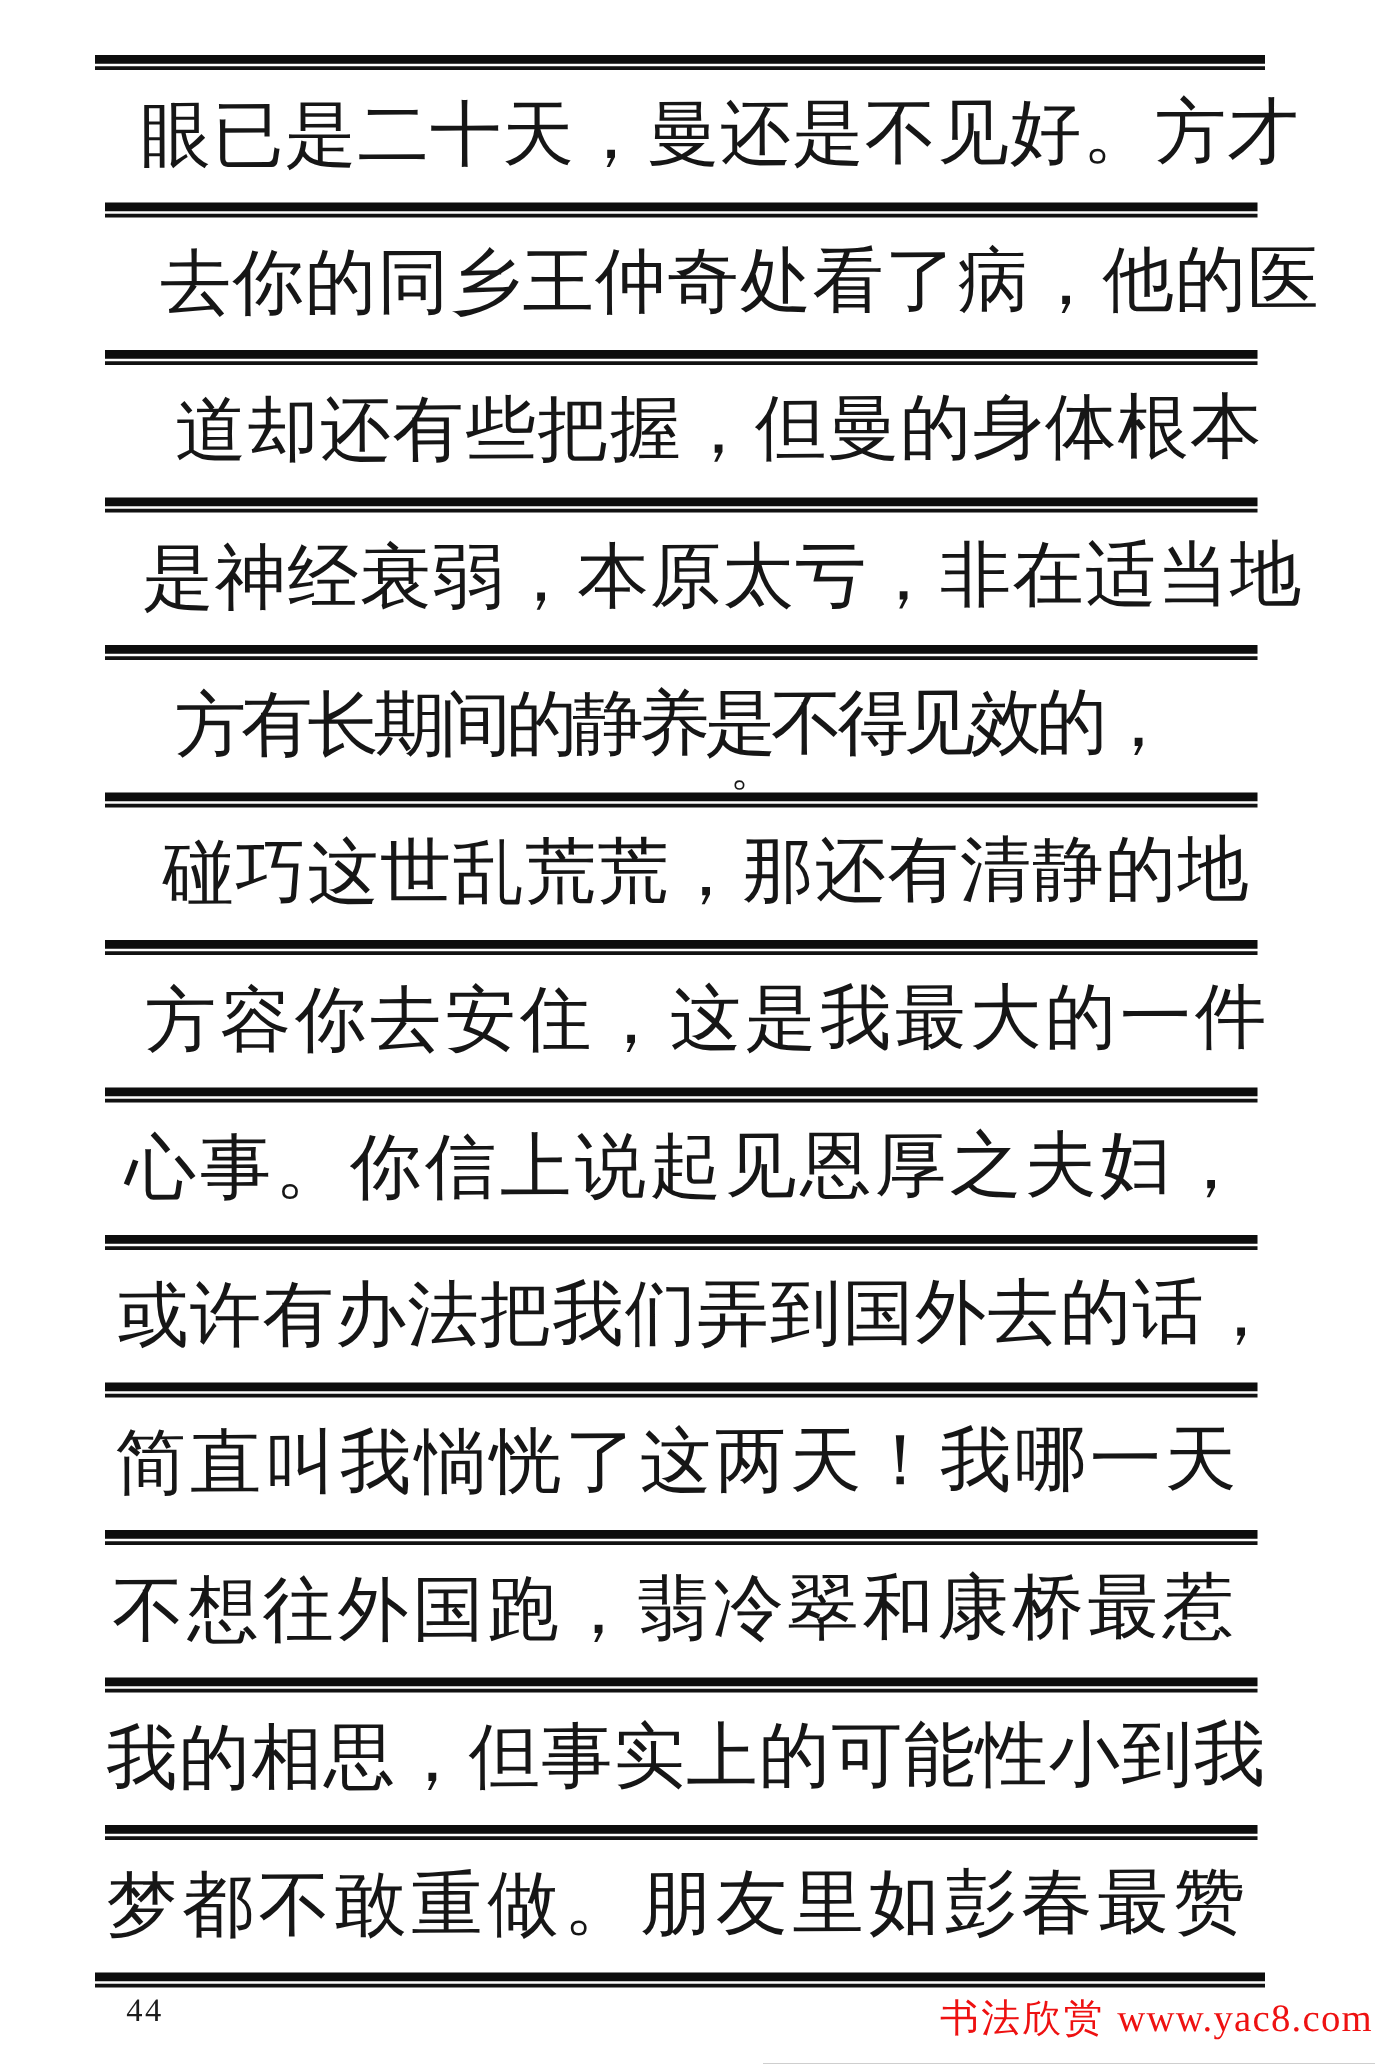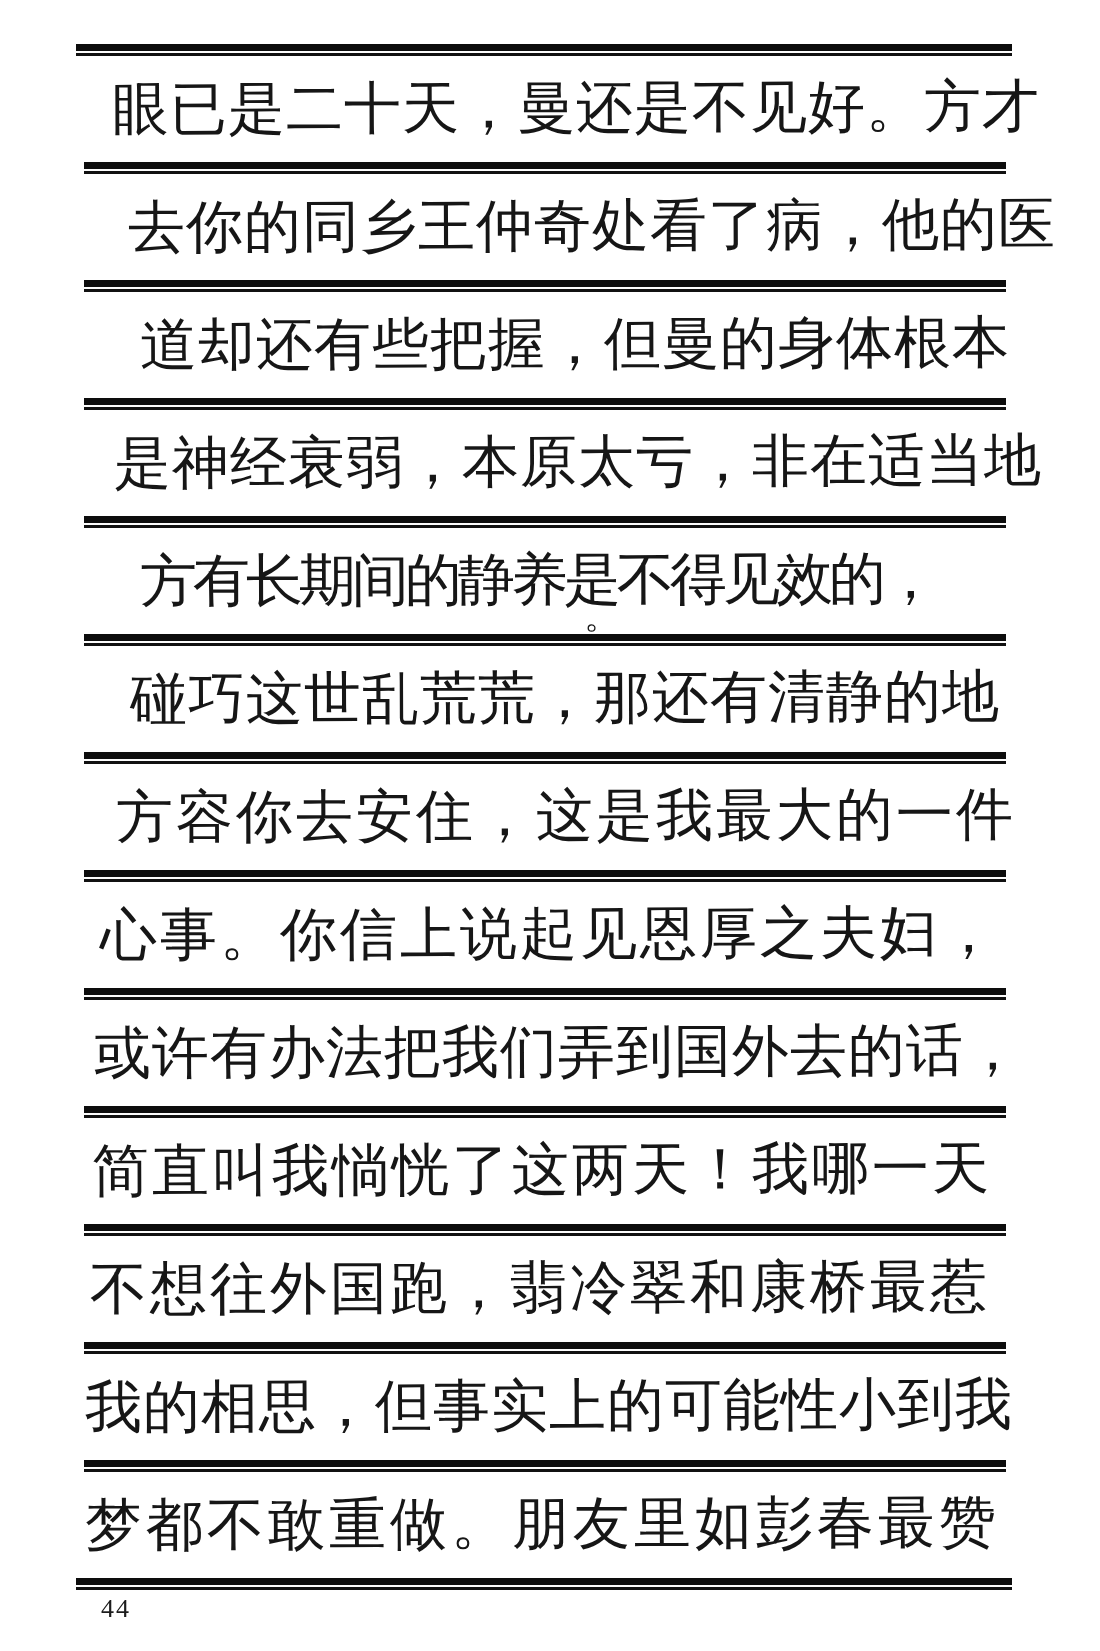--- a/index.html
+++ b/index.html
@@ -86,14 +86,18 @@
   <div class="hand-row wide" style="top:884px;  left:100px"><span>心事。你信上说起见恩厚之夫妇，</span></div>
   <div class="hand-row" style="top:1002px; left:94px"><span>或许有办法把我们弄到国外去的话，</span></div>
   <div class="hand-row wide" style="top:1120px; left:92px"><span>简直叫我惝恍了这两天！我哪一天</span></div>
   <div class="hand-row wide" style="top:1238px; left:90px"><span>不想往外国跑，翡冷翠和康桥最惹</span></div>
   <div class="hand-row" style="top:1356px; left:85px"><span>我的相思，但事实上的可能性小到我</span></div>
   <div class="hand-row wider" style="top:1474px; left:85px"><span>梦都不敢重做。朋友里如彭春最赞</span></div>
 
   <div class="float-mark" style="left:584px;top:592px">。</div>
 
   <div class="page-number">44</div>
+  <div class="watermark">
+    <span class="site">书法欣赏</span>
+    <span class="url">www.yac8.com</span>
+  </div>
 
 </div>
 
 </body></html>

